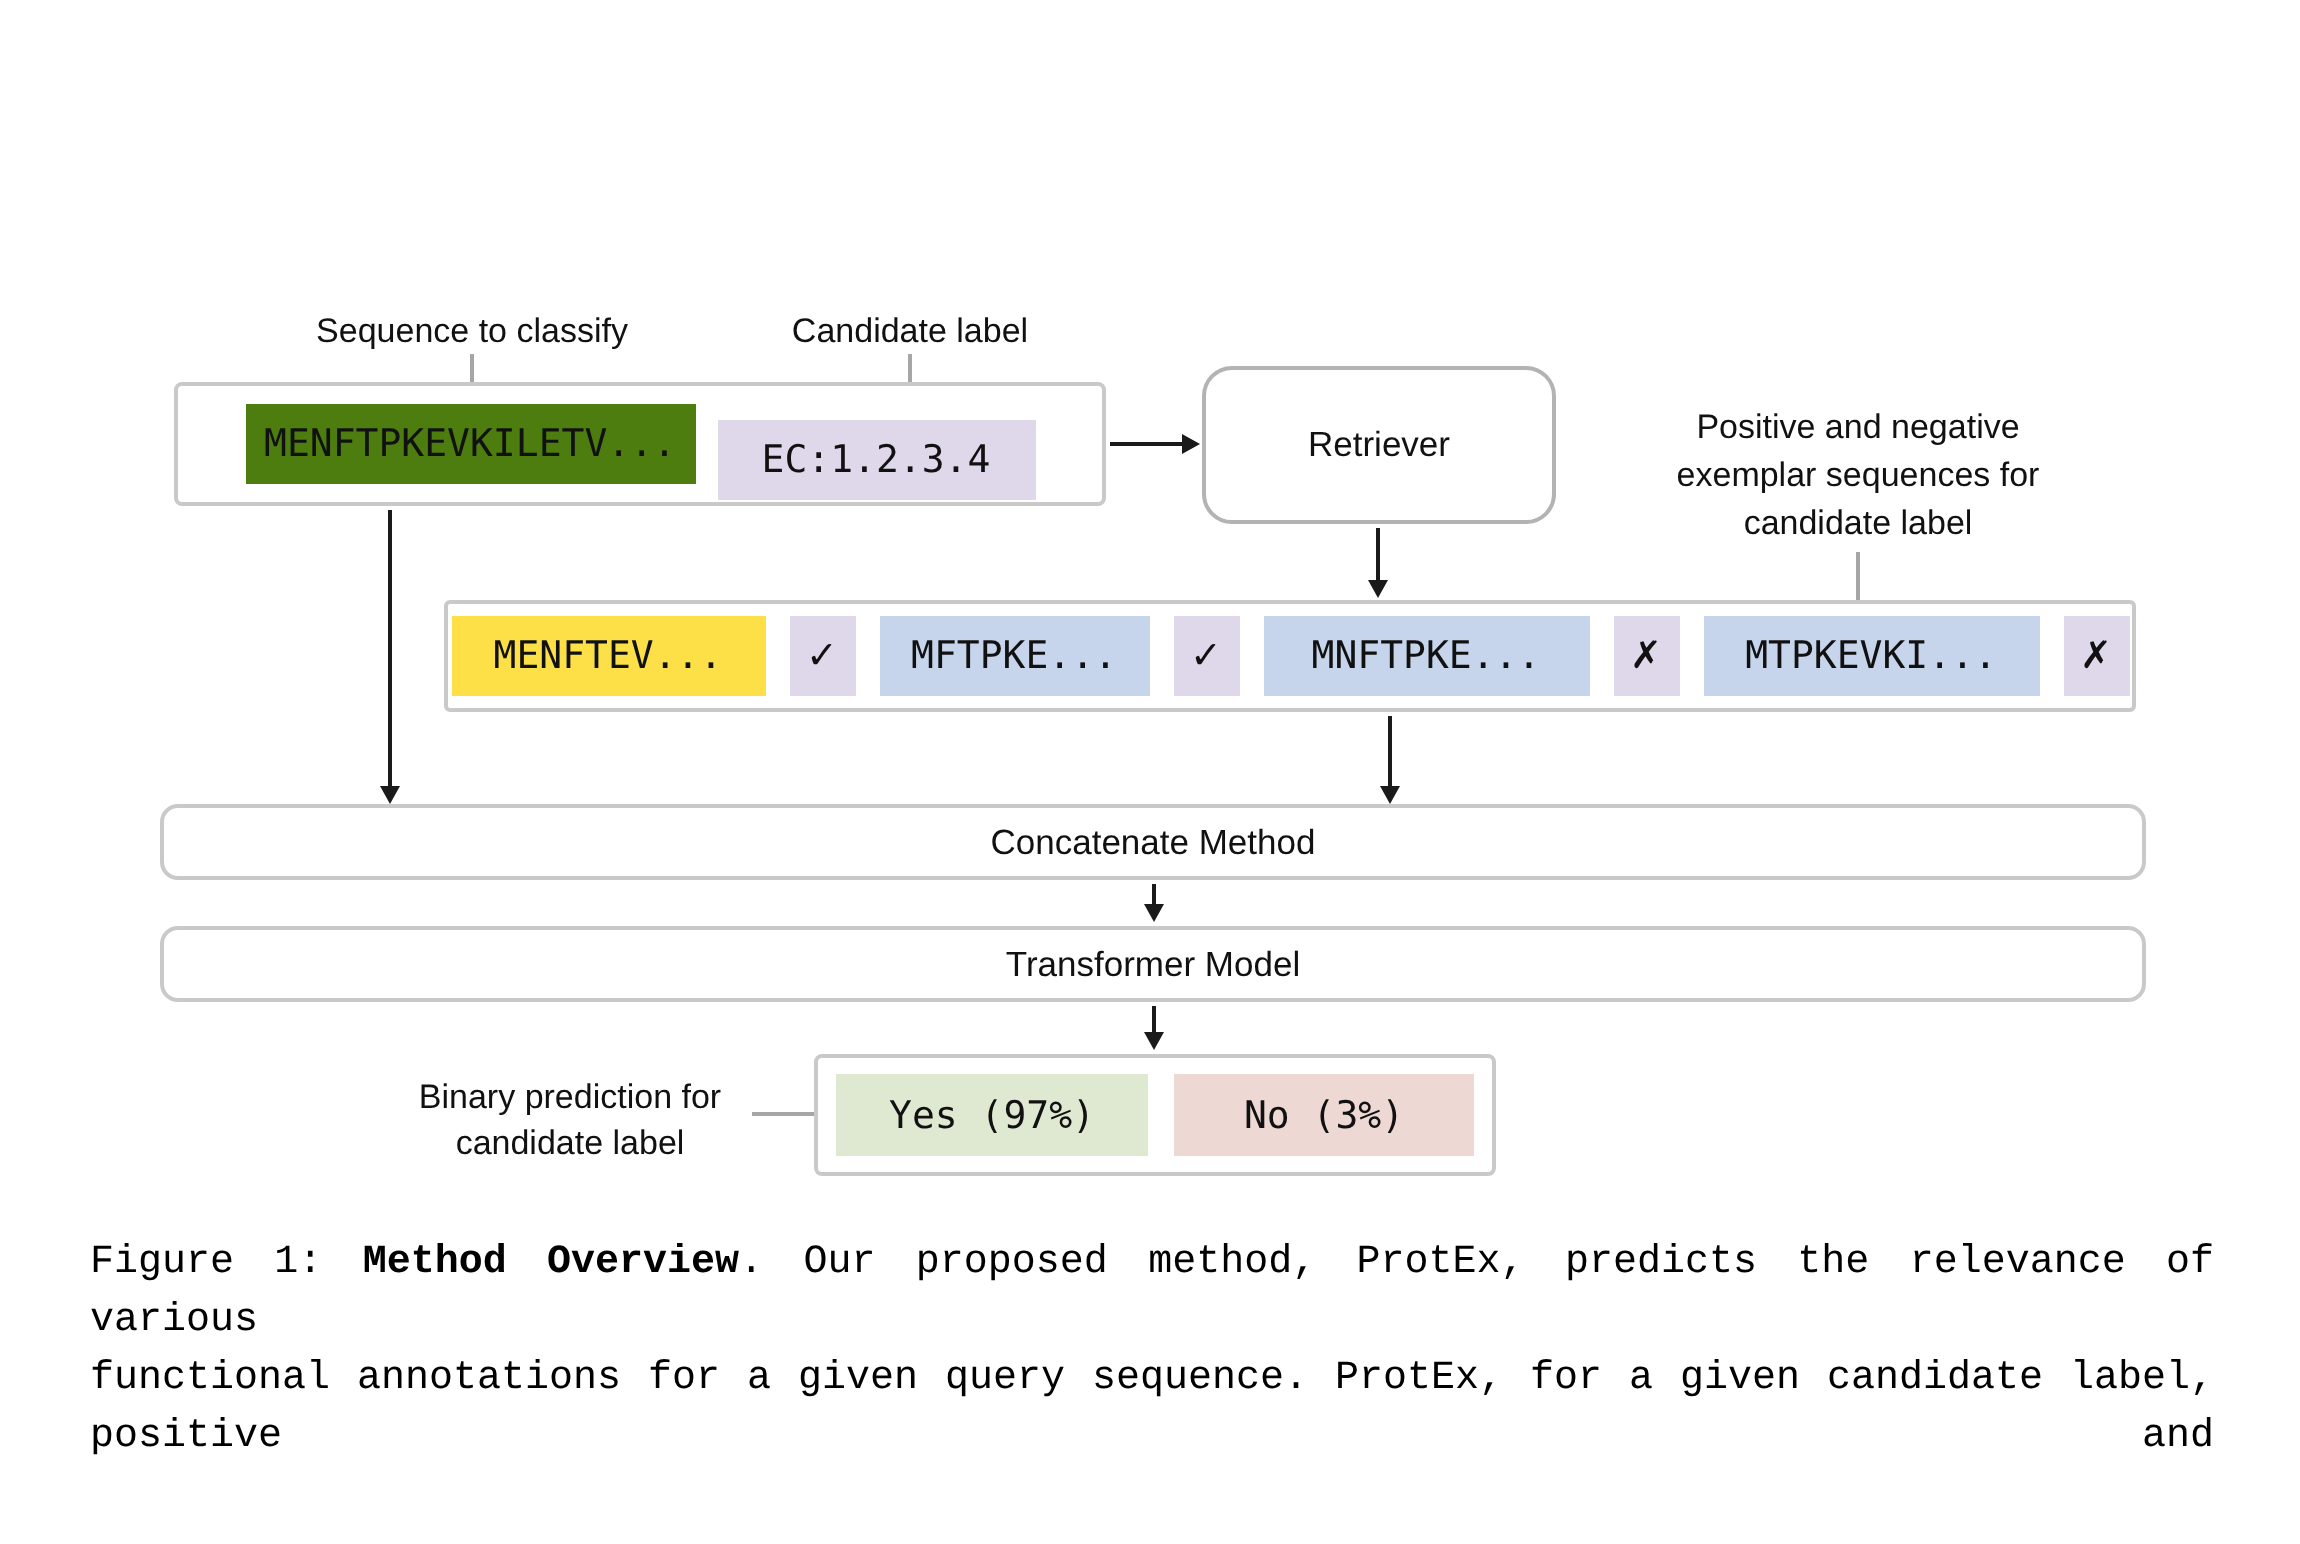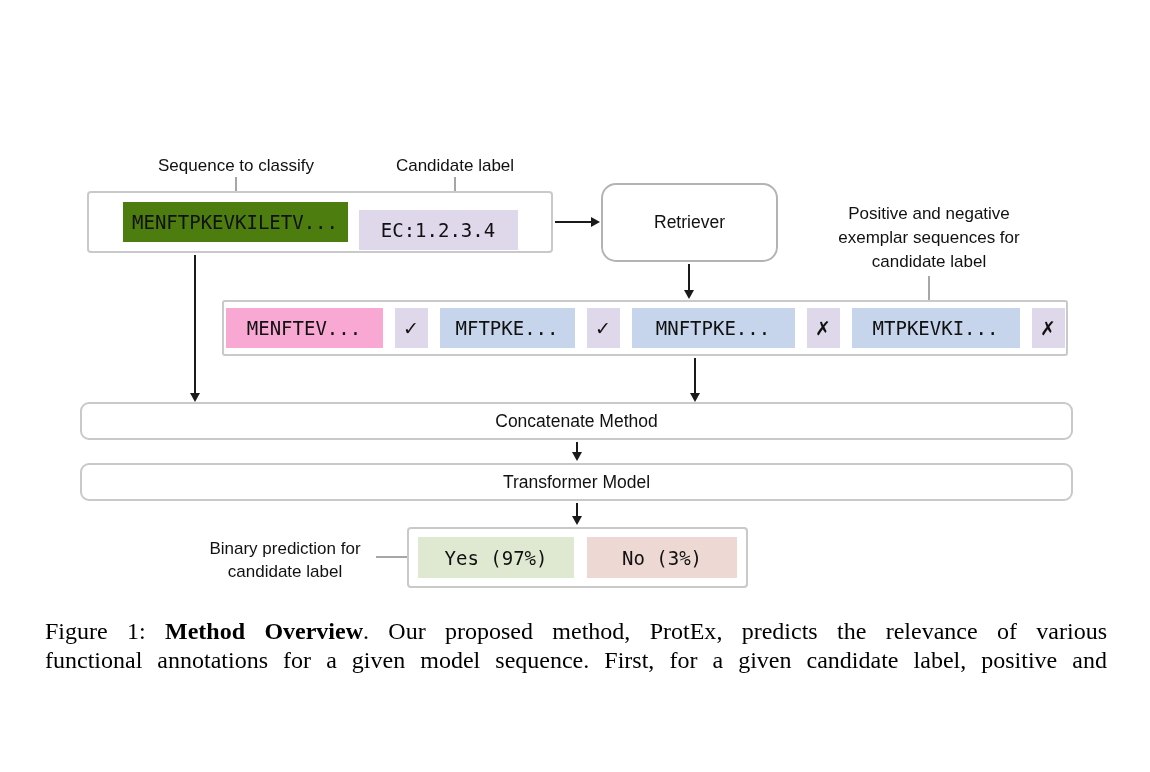--- a/index.html
+++ b/index.html
@@ -42,21 +42,21 @@
     height:40px;display:flex;align-items:center;justify-content:center;
     font-family:"DejaVu Sans Mono",monospace;font-size:19px;color:#111;
     box-sizing:border-box;
   }
   .mark-chip{
     width:33px;height:40px;display:flex;align-items:center;justify-content:center;
     font-family:"DejaVu Sans",sans-serif;font-size:19px;font-weight:bold;color:#111;
   }
   .caption{
     position:absolute;left:45px;top:617px;width:1062px;
-    font-family:Liberation Serif, serif;font-size:24px;color:#000;
+    font-family:Liberation Mono, monospace;font-size:20px;color:#000;
   }
   .cap-line{line-height:29px;text-align:justify;text-align-last:justify;}
   .cap-line.last{text-align:left;text-align-last:left;}
 </style>
 </head>
 <body>
 
 <div id="canvas">
 
   <div class="abs small-label" style="left:134px;top:155px;width:204px;">Sequence to classify</div>
@@ -78,21 +78,21 @@
   <div class="arrow-down" style="left:684px;top:290px;"></div>
 
   <div class="abs small-label" style="left:793px;top:202px;width:272px;line-height:24px;">
     <div>Positive and negative</div>
     <div>exemplar sequences for</div>
     <div>candidate label</div>
   </div>
   <div class="vline tickline" style="left:928px;top:276px;height:24px;"></div>
 
   <div class="container-box" style="left:222px;top:300px;width:846px;height:56px;gap:12px;border-radius:3px;">
-    <div class="mono-chip" style="width: 157px; background-color: #f9a8d4;">MENFTEV...</div>
+    <div class="mono-chip" style="width: 157px; background-color: #fde047;">MENFTEV...</div>
     <div class="mark-chip" style="background-color: rgb(222, 216, 234);">✓</div>
     <div class="mono-chip" style="width: 135px; background-color: rgb(198, 213, 236);">MFTPKE...</div>
     <div class="mark-chip" style="background-color: rgb(222, 216, 234);">✓</div>
     <div class="mono-chip" style="width: 163px; background-color: rgb(198, 213, 236);">MNFTPKE...</div>
     <div class="mark-chip" style="background-color: rgb(222, 216, 234);">✗</div>
     <div class="mono-chip" style="width: 168px; background-color: rgb(198, 213, 236);">MTPKEVKI...</div>
     <div class="mark-chip" style="background-color: rgb(222, 216, 234);">✗</div>
   </div>
 
   <div class="vline" style="left:194px;top:255px;height:139px;"></div>
@@ -118,16 +118,16 @@
 
   <div class="container-box" style="left:407px;top:527px;width:341px;height:61px;gap:13px;">
     <div class="mono-chip" style="width: 156px; height: 41px; background-color: rgb(223, 233, 209);">Yes (97%)</div>
     <div class="mono-chip" style="width: 150px; height: 41px; background-color: rgb(238, 216, 212);">No (3%)</div>
   </div>
 
   <div class="caption">
     <div class="cap-line">
       <span>Figure 1: </span><span style="font-weight:bold;">Method Overview</span><span>. Our proposed method, </span><span>ProtEx</span><span>, predicts the relevance of various</span>
     </div>
-    <div class="cap-line">functional annotations for a given model sequence. First, for a given candidate label, positive and</div>
+    <div class="cap-line">functional annotations for a given query sequence. ProtEx, for a given candidate label, positive and</div>
   </div>
 
 </div>
 
 </body></html>

